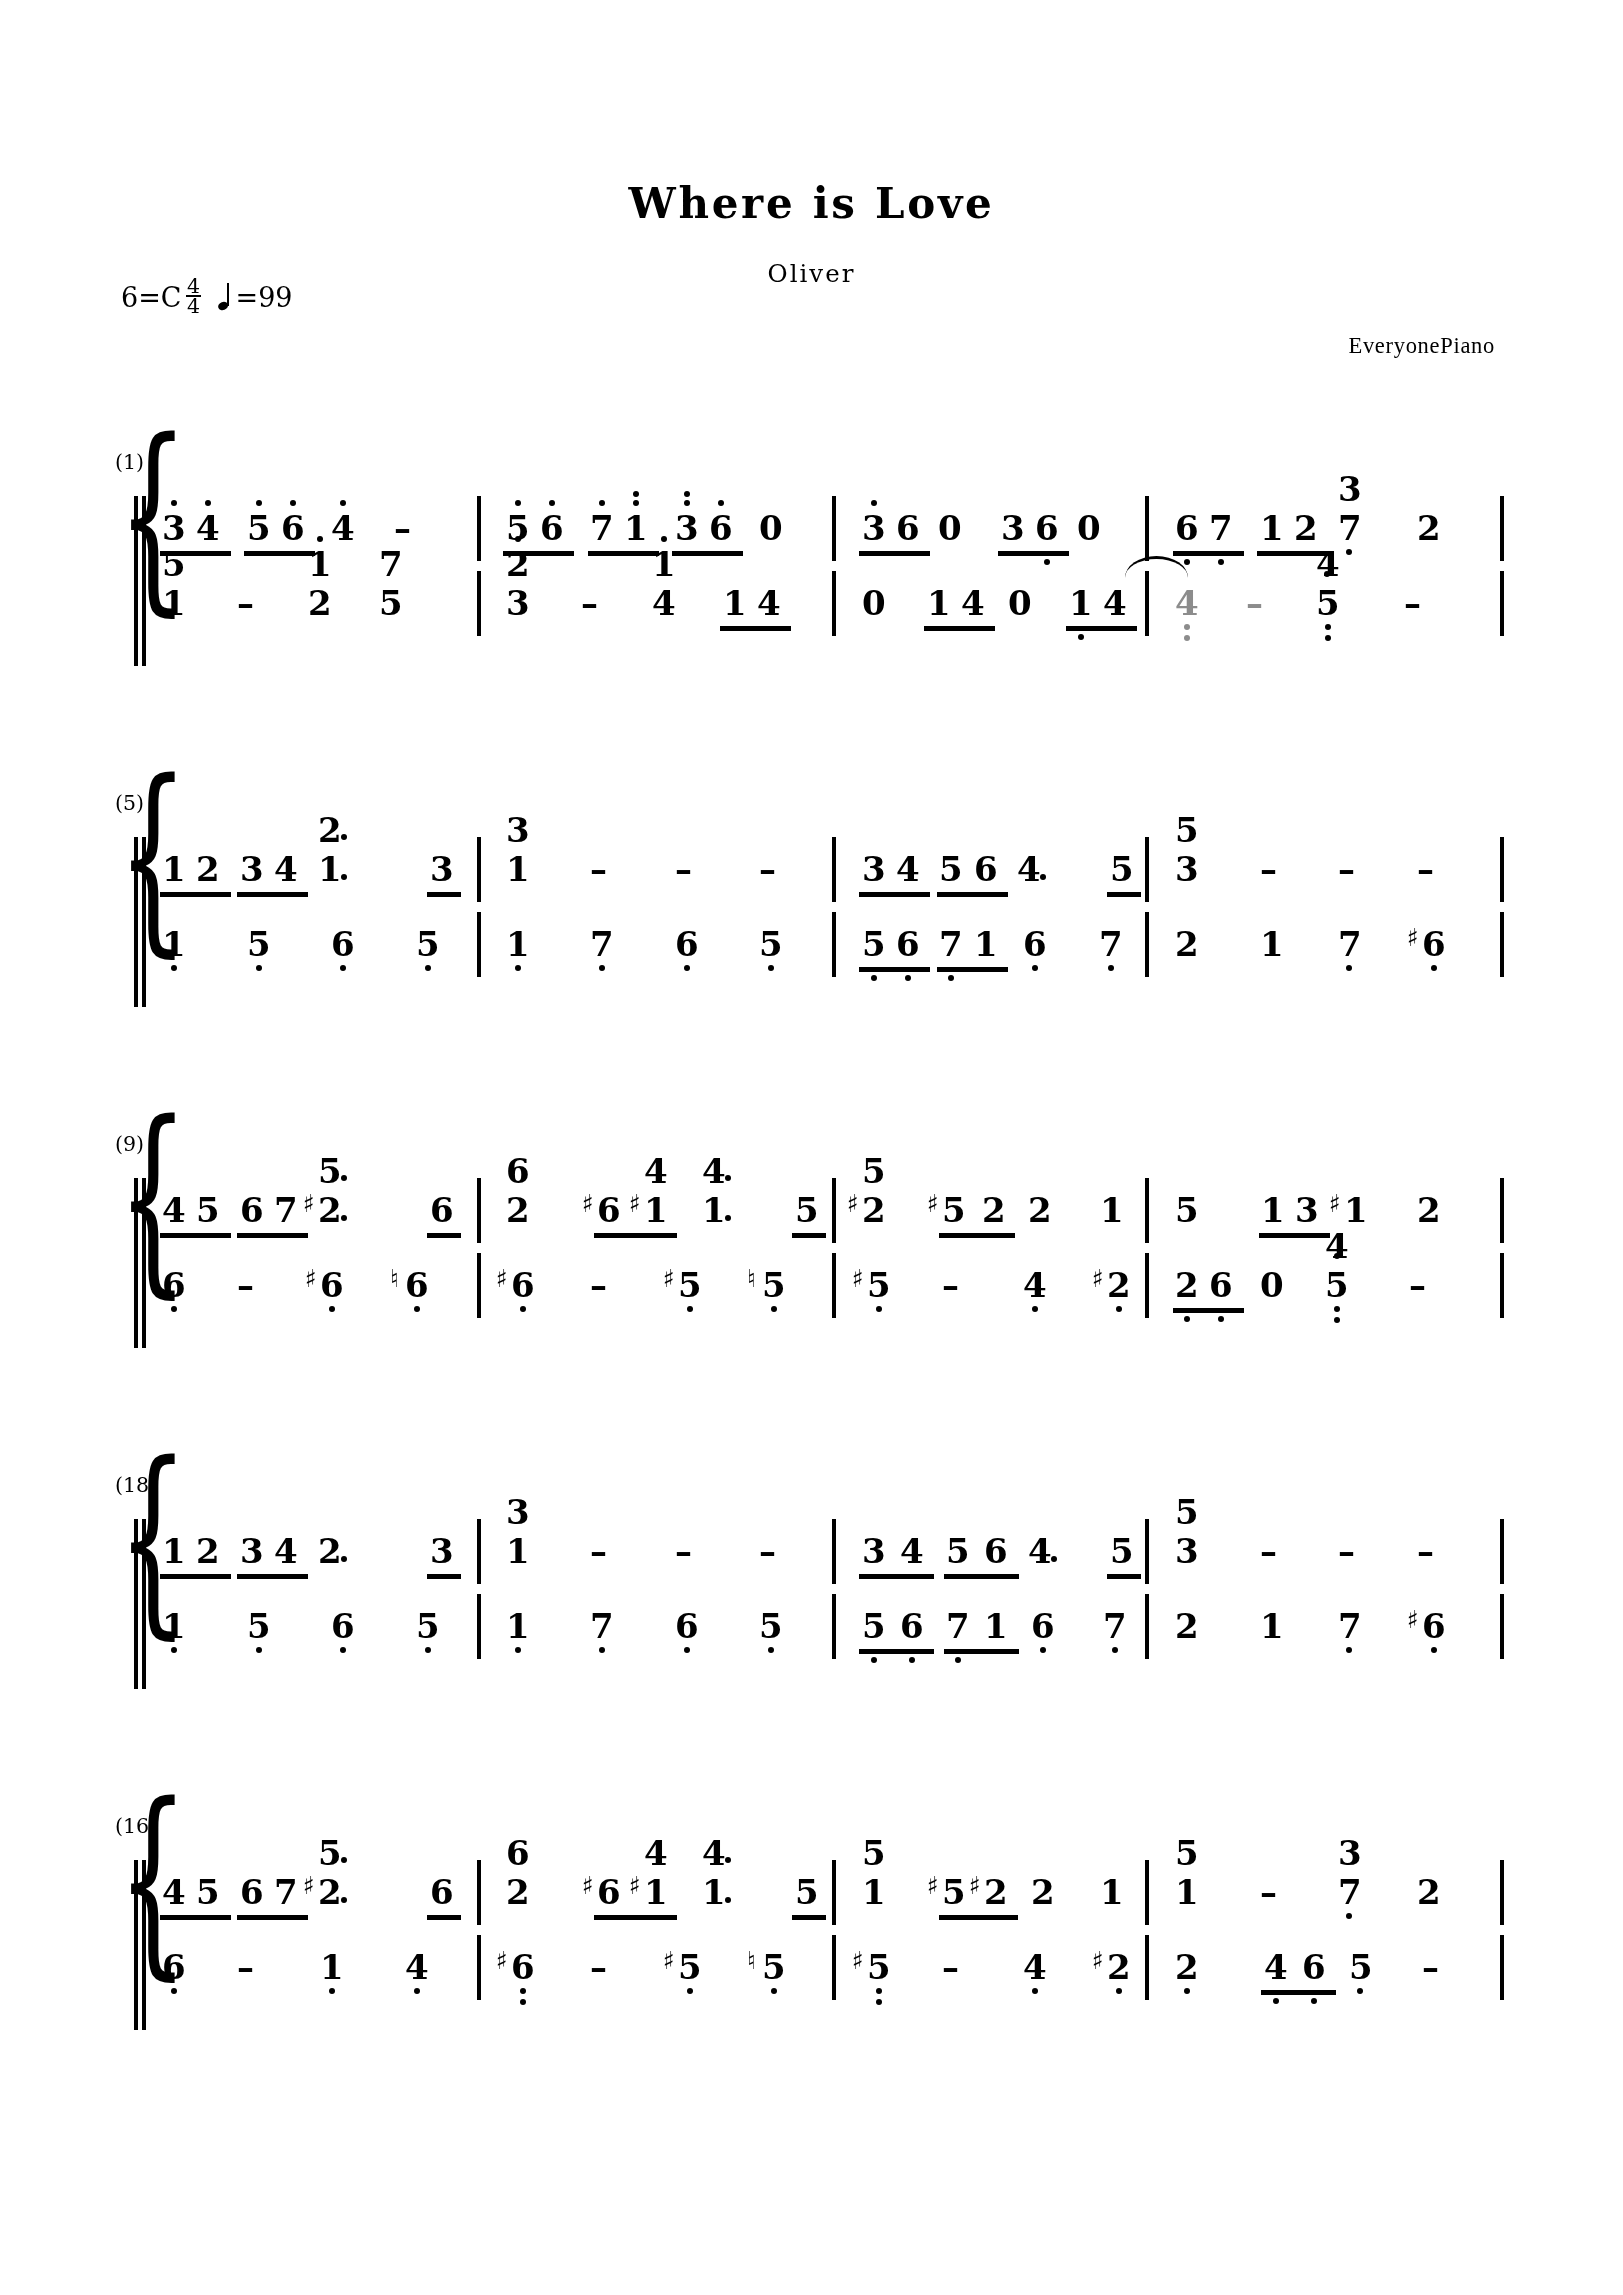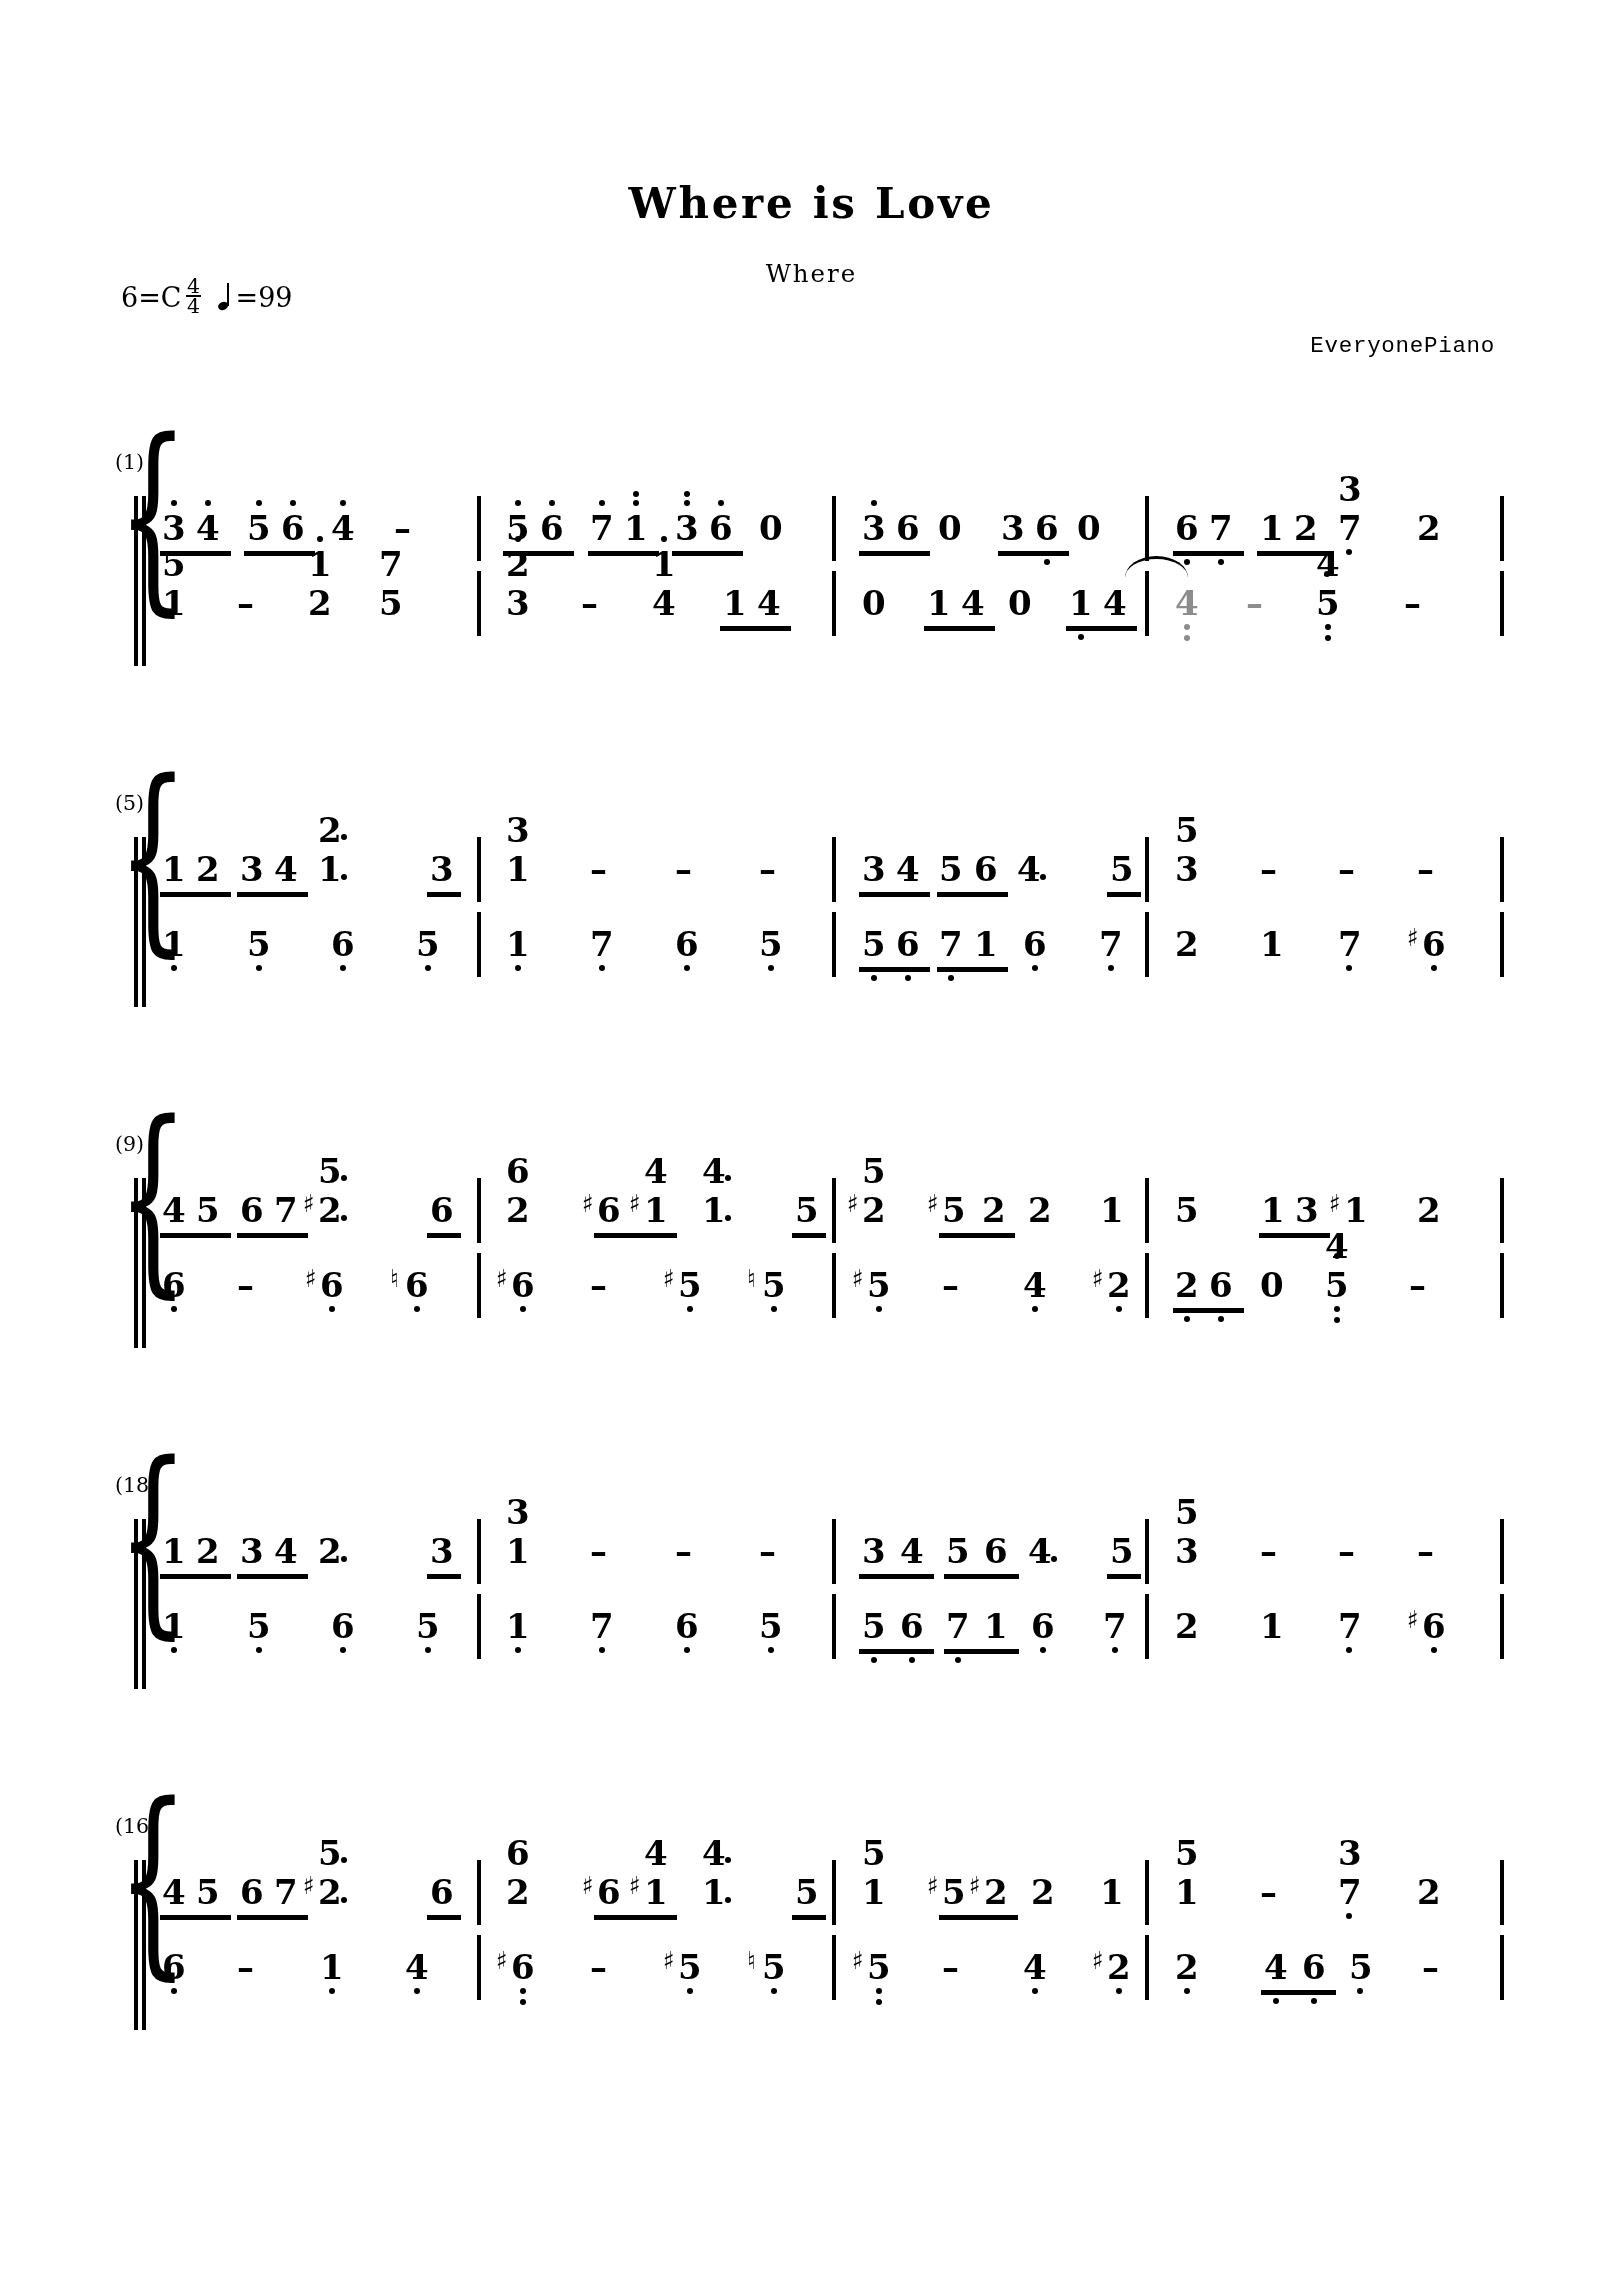--- a/index.html
+++ b/index.html
@@ -28,21 +28,21 @@
   .frac{display:inline-flex;flex-direction:column;align-items:center;
         line-height:.92;font-size:20.5px;position:relative;top:-1.4px;}
   .frac .num{border-bottom:2px solid #000;padding:0 1.4px;}
   .frac .den{padding:0 1.4px;}
   .qnote{display:inline-block;width:12.3px;height:23px;position:relative;margin-left:12.3px;margin-right:1.4px;}
   .qnote:before{content:"";position:absolute;left:0;bottom:0;width:10.2px;height:7.5px;
                 background:#000;border-radius:50%;transform:rotate(-20deg);}
   .qnote:after{content:"";position:absolute;right:0.7px;bottom:3.4px;width:2px;height:22.5px;background:#000;}
   #publisher{
     position:absolute;top:333px;right:128px;
-    font-size:22.5px;font-family:Liberation Mono, monospace;letter-spacing:0.7px;
+    font-size:22.5px;font-family:Liberation Serif, serif;letter-spacing:0.7px;
   }
 
   
   .system{position:absolute;left:0;width:1623px;}
   .sys-num{position:absolute;font-size:20.5px;font-family:"DejaVu Serif",serif;}
   
   .brace{position:absolute;left:117px;width:23px;font-size:205px;line-height:.42;
          font-family:"DejaVu Serif",serif;transform:scaleX(.55);transform-origin:left center;}
   
   .bar{position:absolute;width:4.1px;background:#000;}
@@ -61,21 +61,21 @@
   .acc{position:absolute;font-family:"DejaVu Serif",serif;font-size:24.5px;line-height:1;font-weight:400;}
   
   .tie{position:absolute;border-top:3.4px solid #000;border-radius:60% 60% 0 0 / 100% 100% 0 0;}
   .gray{color:#8c8c8c;}
   .graydot{background:#8c8c8c;}
 </style>
 </head>
 <body>
 
 <div id="title">Where is Love</div>
-<div id="composer">Where</div>
+<div id="composer">Oliver</div>
 
 <div id="keytempo">
   <span>6=C</span>
   <span class="frac">
     <span class="num">4</span>
     <span class="den">4</span>
   </span>
   <span class="qnote"></span>
   <span>=99</span>
 </div>

